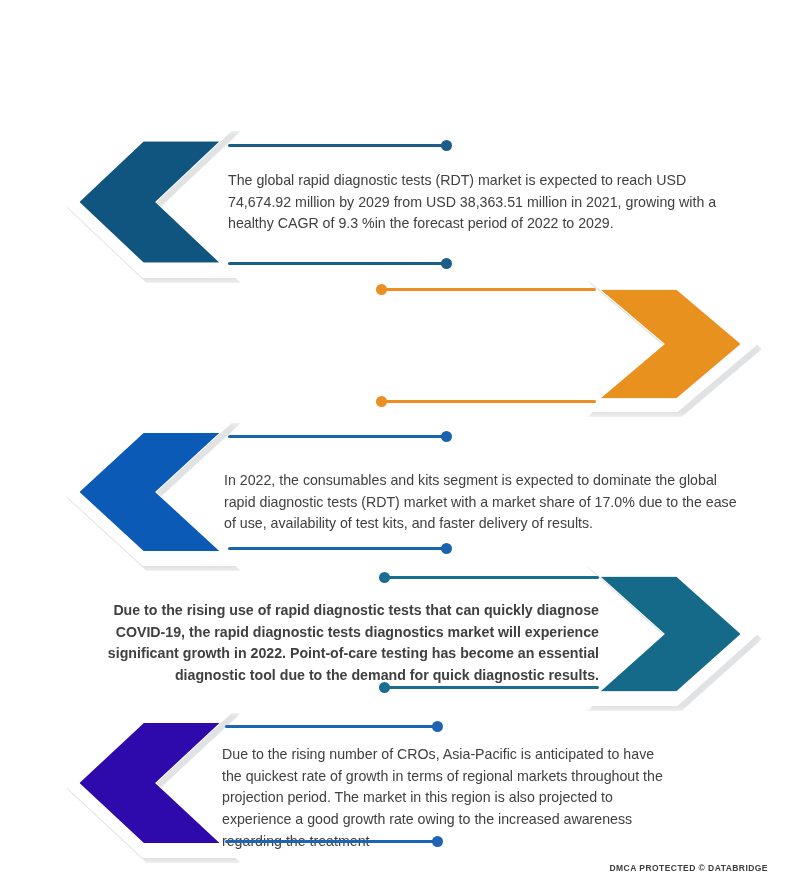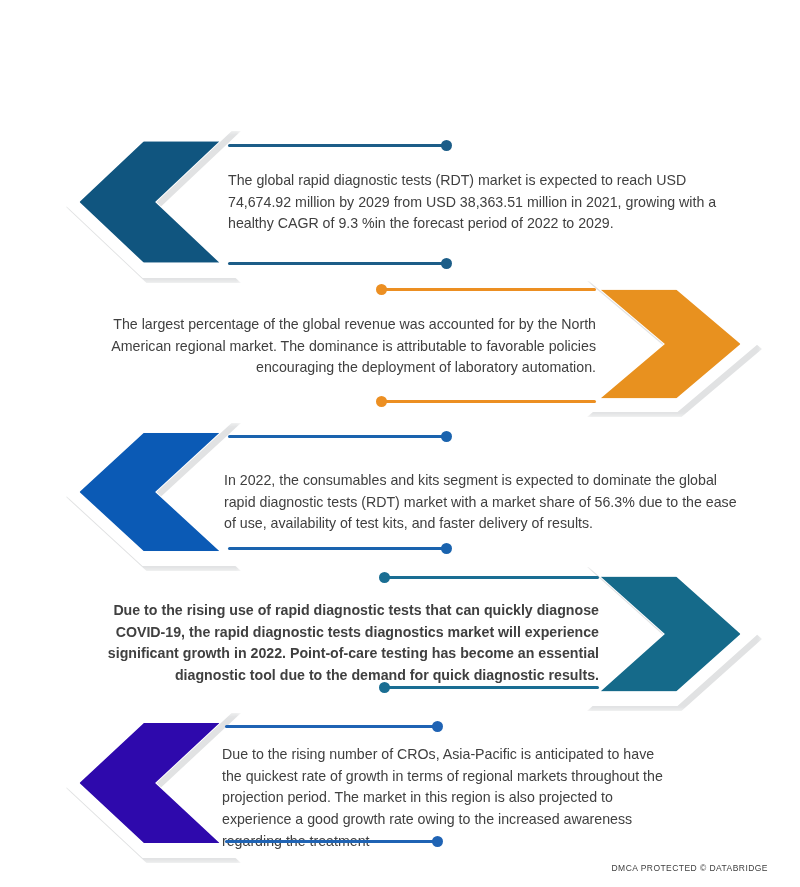--- a/index.html
+++ b/index.html
@@ -133,21 +133,21 @@
   }
   .copy.align-left  { text-align: left; }
   .copy.align-right { text-align: right; }
 
   
   .footer {
     position: absolute;
     right: 32px;
     bottom: 14px;
     font-size: 8.5px;
-    font-weight: normal;
+    font-weight: bold;
     letter-spacing: .45px;
     color: #3d3d3d;
   }
 </style>
 </head>
 <body>
 
 <div class="header">
   <div class="header-bar"></div>
 </div>
@@ -172,38 +172,37 @@
 <div class="block" id="b2" style="top:276px;height:136px;">
   <div class="chev-wrap right pt-right">
     <div class="chev-shadow"></div>
     <div class="chev-outline"></div>
     <div class="chev-fill" style="background:#e8911f;"></div>
   </div>
   <div class="rule dot-left" style="left:378px;top:12px;width:218px;">
     <div class="bar" style="background:#ec8f22;"></div>
     <div class="dot" style="background:#ec8f22;"></div>
   </div>
-  <div class="copy align-right" style="left:106px;top:38px;width:490px;">The largest percentage of the global revenue was accounted for by the North American regional market. The dominance is attributable to favorable policies encouraging the deployment of laboratory automation.</div>
   <div class="rule dot-left" style="left:378px;top:124px;width:218px;">
     <div class="bar" style="background:#ec8f22;"></div>
     <div class="dot" style="background:#ec8f22;"></div>
   </div>
 </div>
 
 <div class="block" id="b3" style="top:418px;height:148px;">
   <div class="chev-wrap left pt-left">
     <div class="chev-shadow"></div>
     <div class="chev-outline"></div>
     <div class="chev-fill" style="background:#0b5ab5;"></div>
   </div>
   <div class="rule dot-right" style="left:228px;top:17px;width:222px;">
     <div class="bar" style="background:#1a63ae;"></div>
     <div class="dot" style="background:#1a63ae;"></div>
   </div>
-  <div class="copy align-left" style="left:224px;top:52px;width:514px;">In 2022, the consumables and kits segment is expected to dominate the global rapid diagnostic tests (RDT) market with a market share of 56.3% due to the ease of use, availability of test kits, and faster delivery of results.</div>
+  <div class="copy align-left" style="left:224px;top:52px;width:514px;">In 2022, the consumables and kits segment is expected to dominate the global rapid diagnostic tests (RDT) market with a market share of 17.0% due to the ease of use, availability of test kits, and faster delivery of results.</div>
   <div class="rule dot-right" style="left:228px;top:129px;width:222px;">
     <div class="bar" style="background:#1a63ae;"></div>
     <div class="dot" style="background:#1a63ae;"></div>
   </div>
 </div>
 
 <div class="block" id="b4" style="top:562px;height:144px;">
   <div class="chev-wrap right pt-right">
     <div class="chev-shadow"></div>
     <div class="chev-outline"></div>

